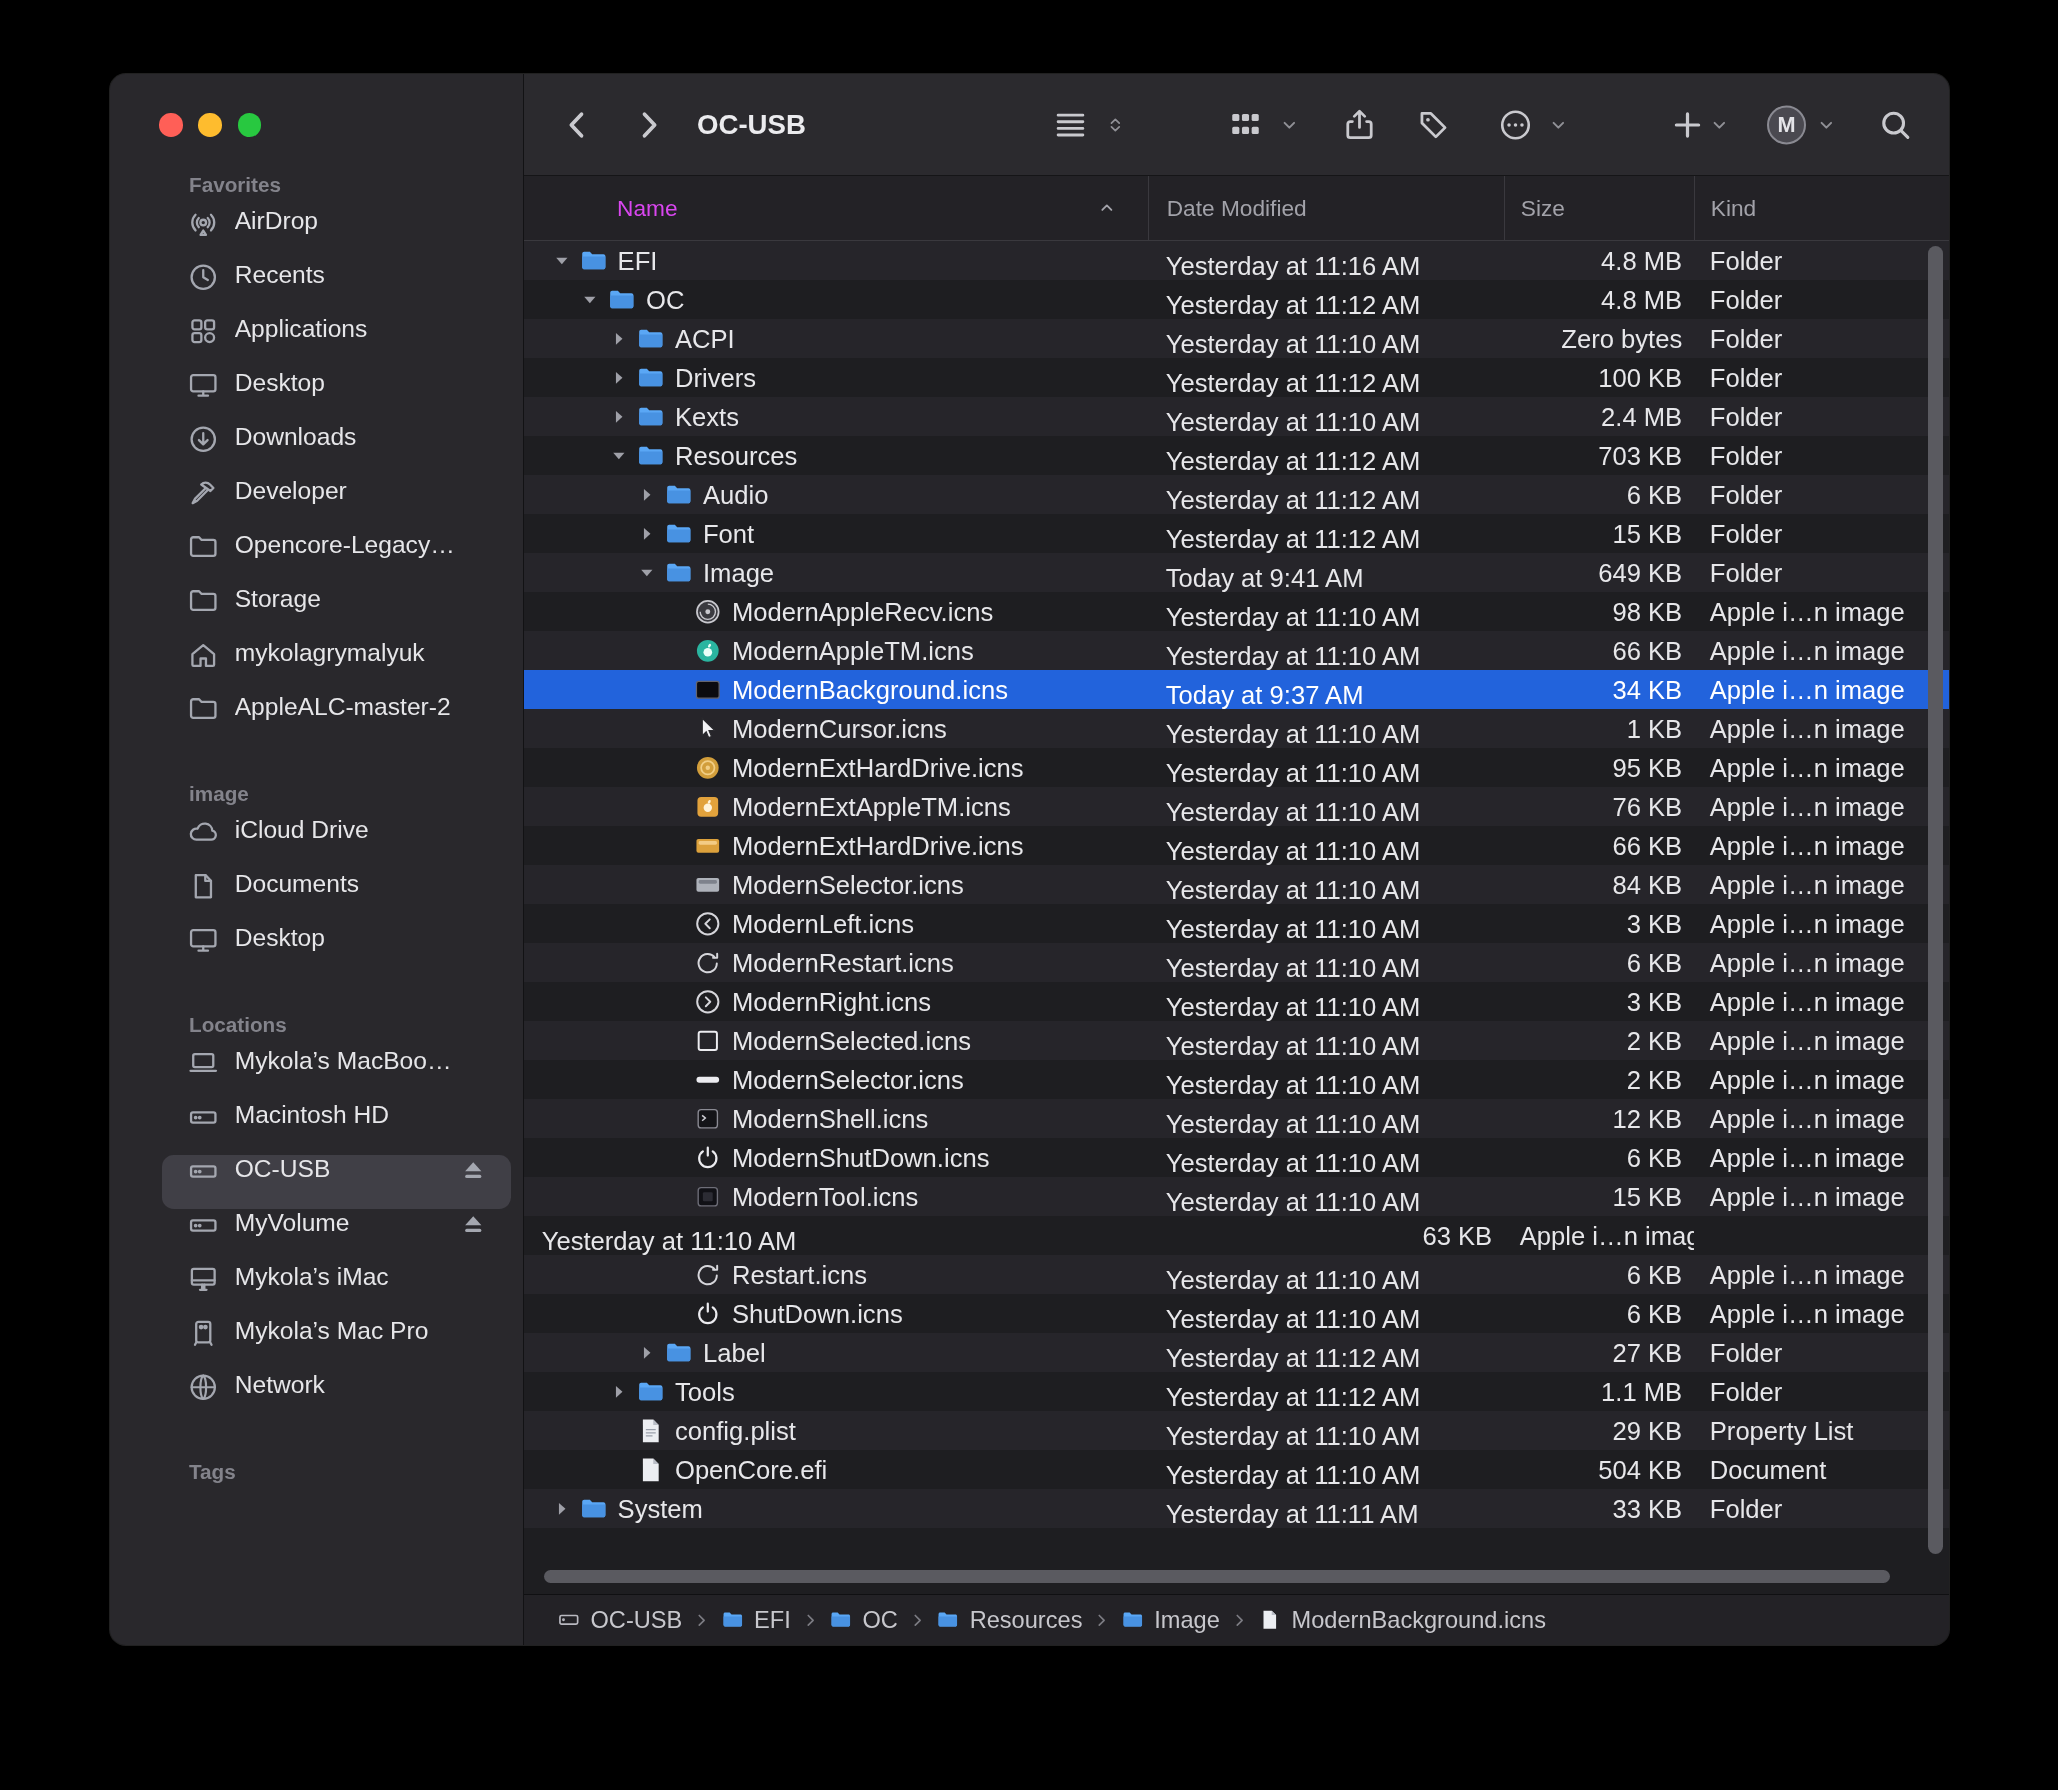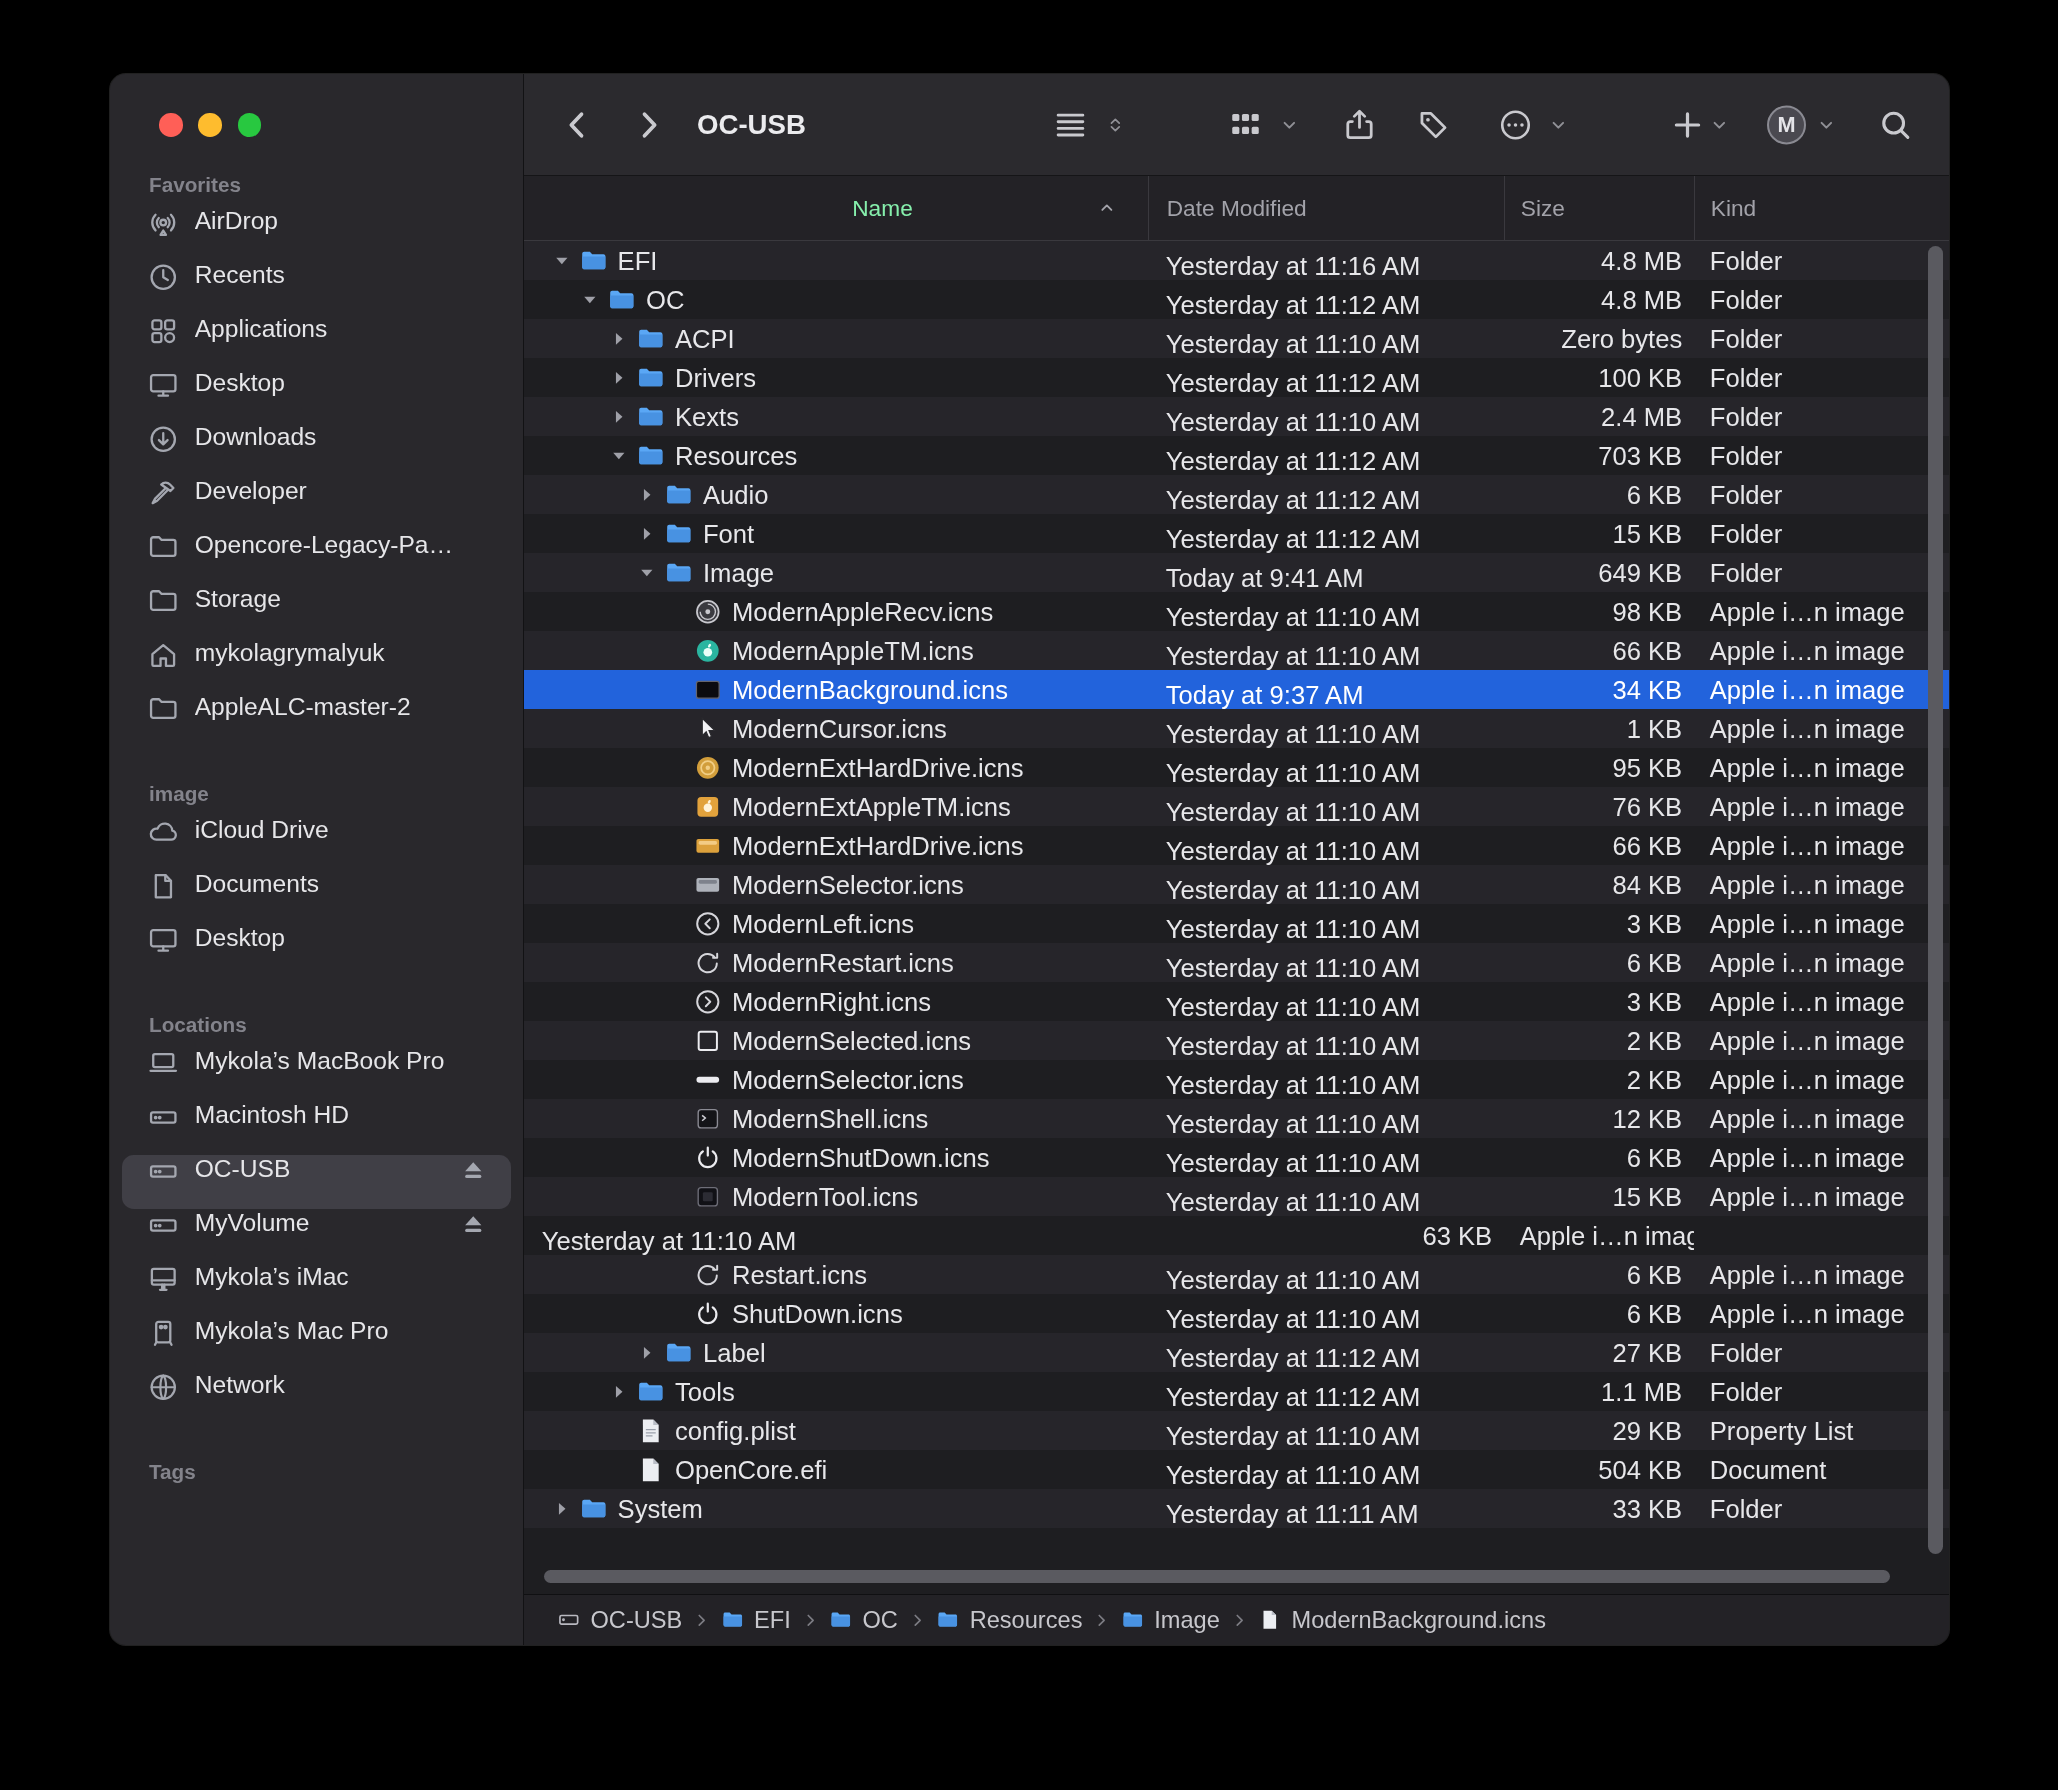--- a/index.html
+++ b/index.html
@@ -13,21 +13,21 @@
   }
 
   
   .sidebar { width: 414px; flex: none; background: #29282c; position: relative; border-right: 1px solid #121214; }
   .traffic { position: absolute; top: 39px; left: 49px; display: flex; gap: 15.8px; }
   .tl { width: 23.6px; height: 23.6px; border-radius: 50%; }
   .tl.red { background: #ff5f57; }
   .tl.yellow { background: #febc2e; }
   .tl.green { background: #28c840; }
   .side-scroll { padding-top: 99px; }
-  .side-section { margin-top: 35px; }
+  .side-section { margin-top: 35px; padding-left: 40px; }
   .side-section:first-child { margin-top: 0; }
   .side-header { font-size: 20.7px; font-weight: 700; color: #83838b; padding-left: 39px; margin-bottom: 9.9px; }
   .side-item { display: flex; height: 54px; margin: 0 11.8px; border-radius: 11.8px; padding-left: 25.6px; gap: 14.8px; font-size: 24.6px; color: #e6e6e9; position: relative; }
   .side-item.selected { background: #403f46; }
   .side-item .icon { width: 32.5px; height: 32.5px; color: #a4a7b0; flex: none; }
   .eject { position: absolute; right: 21.7px; width: 26.6px; height: 26.6px; color: #b9b9bf; }
   .side-label { white-space: nowrap; overflow: hidden; text-overflow: ellipsis; padding-right: 55px; }
 
   .icon { display: inline-flex; }
   .icon svg { display: block; width: 100%; height: 100%; }
@@ -37,21 +37,21 @@
 
   .toolbar { height: 102px; flex: none; position: relative; background: #2b2a2e; border-bottom: 1px solid #151517; }
   .tb-btn { position: absolute; top: 50%; transform: translateY(-50%); width: 37px; height: 37px; color: #c9c9ce; }
   .tb-chev { position: absolute; top: 50%; transform: translateY(-50%); width: 20.7px; height: 20.7px; color: #909096; }
   .title { position: absolute; left: 173px; top: 50%; transform: translateY(-50%); font-size: 27.6px; font-weight: 700; color: #ebebee; }
   .avatar { position: absolute; left: 1243px; top: 50%; transform: translateY(-50%); width: 39px; height: 39px; border-radius: 50%; background: #4a4950; border: 2px solid #8a8a92; color: #e4e4e8; font-size: 21.7px; font-weight: 700; display: flex; align-items: center; justify-content: center; }
 
   .colheader { height: 65px; flex: none; display: grid; grid-template-columns: 624px 356px 190px 1fr; background: #232226; border-bottom: 1px solid #3a393e; align-items: center; font-size: 22.7px; color: #a2a2a9; }
   .hcell { position: relative; height: 100%; display: flex; align-items: center; }
   .hcell + .hcell { border-left: 1px solid #3a393e; }
-  .hcell.c0 { padding-left: 93px; color: #86efac; justify-content: center; }
+  .hcell.c0 { padding-left: 93px; color: #d946ef; }
   .hcell.c1 { padding-left: 17.7px; }
   .hcell.c2 { padding-left: 15.8px; }
   .hcell.c3 { padding-left: 15.8px; align-items: center; }
   .sort { position: absolute; right: 31.5px; width: 19.7px; height: 19.7px; color: #a2a2a9; }
 
   .filelist { flex: 1; position: relative; overflow: hidden; }
   .row { display: grid; grid-template-columns: 624px 356px 190px 1fr; height: 39px; align-items: center; font-size: 25.6px; color: #e7e7ea; }
   .row:nth-child(odd) { background: #26252a; }
   .row.selected { background: #2263dc; color: #ffffff; }
   .cell-name { display: flex; align-items: center; height: 100%; min-width: 0; }

